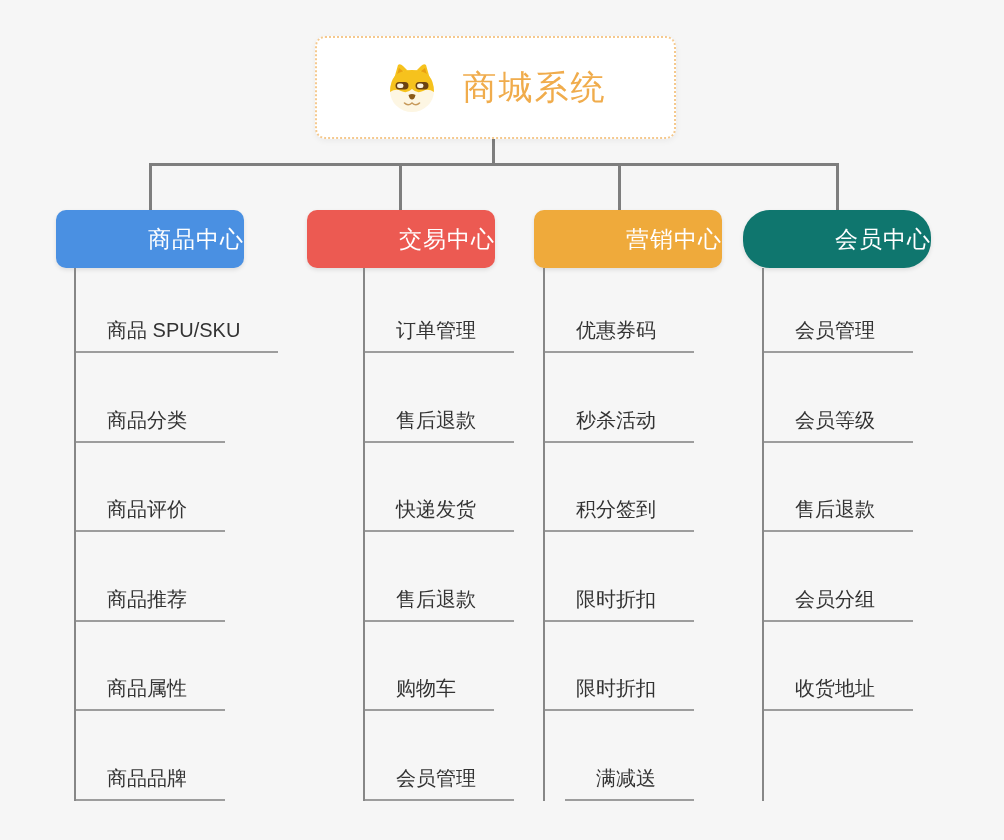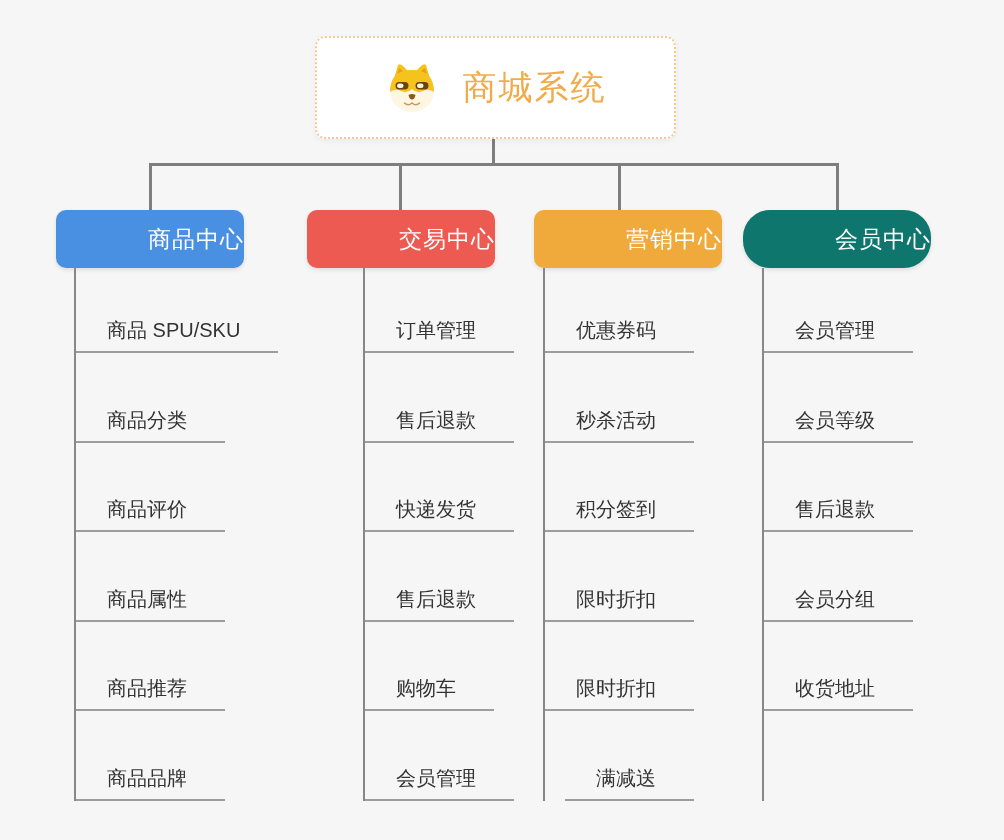--- a/index.html
+++ b/index.html
@@ -117,22 +117,22 @@
     <span>营销中心</span>
   </div>
   <div class="branch-node bn4" style="background-color: #0f766e; border-radius: 27px;">
     <span>会员中心</span>
   </div>
 
   <div class="children col1">
     <div class="leaf">商品 SPU/SKU</div>
     <div class="leaf">商品分类</div>
     <div class="leaf">商品评价</div>
+    <div class="leaf">商品推荐</div>
     <div class="leaf">商品属性</div>
-    <div class="leaf">商品推荐</div>
     <div class="leaf">商品品牌</div>
   </div>
 
   <div class="children col2">
     <div class="leaf">订单管理</div>
     <div class="leaf">售后退款</div>
     <div class="leaf">快递发货</div>
     <div class="leaf">售后退款</div>
     <div class="leaf">购物车</div>
     <div class="leaf">会员管理</div>

